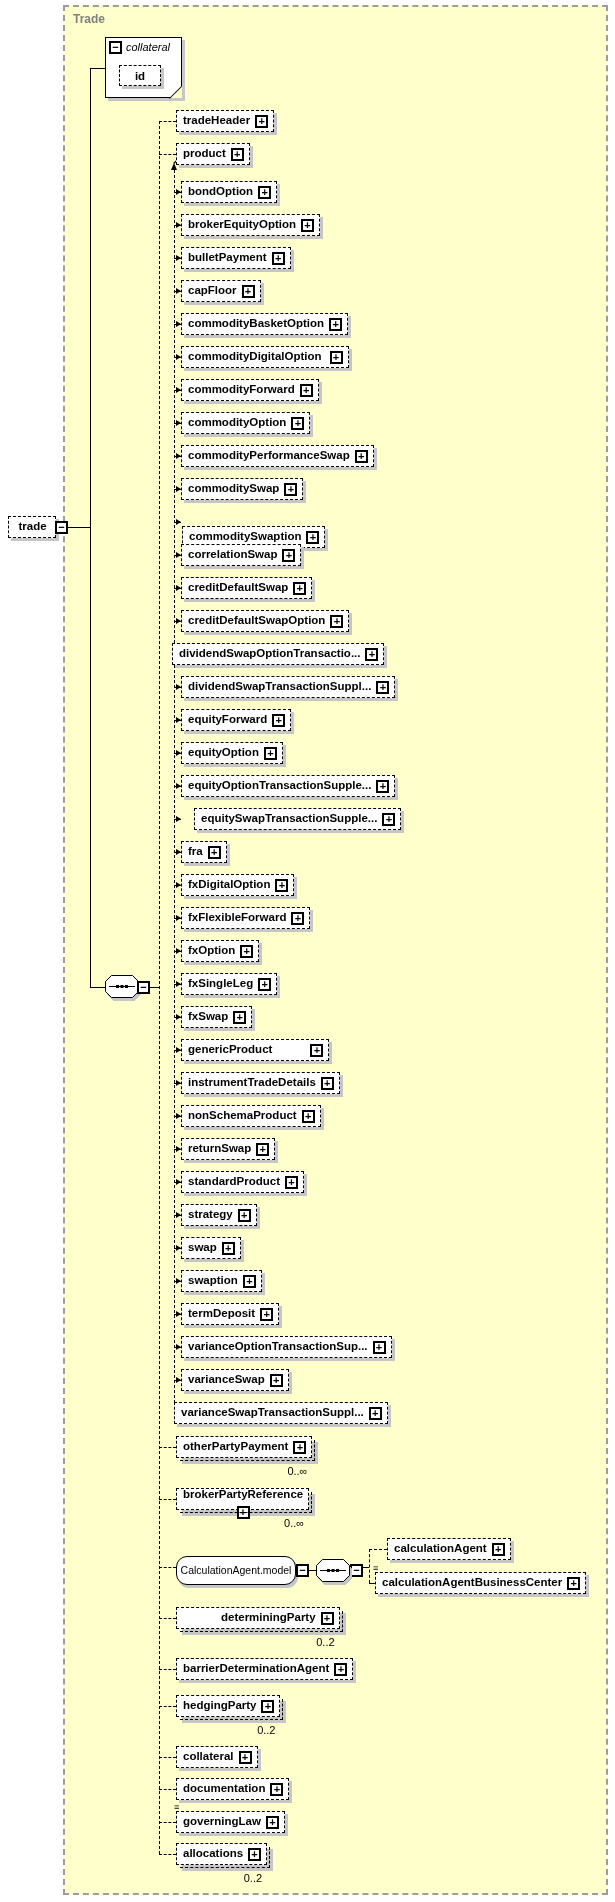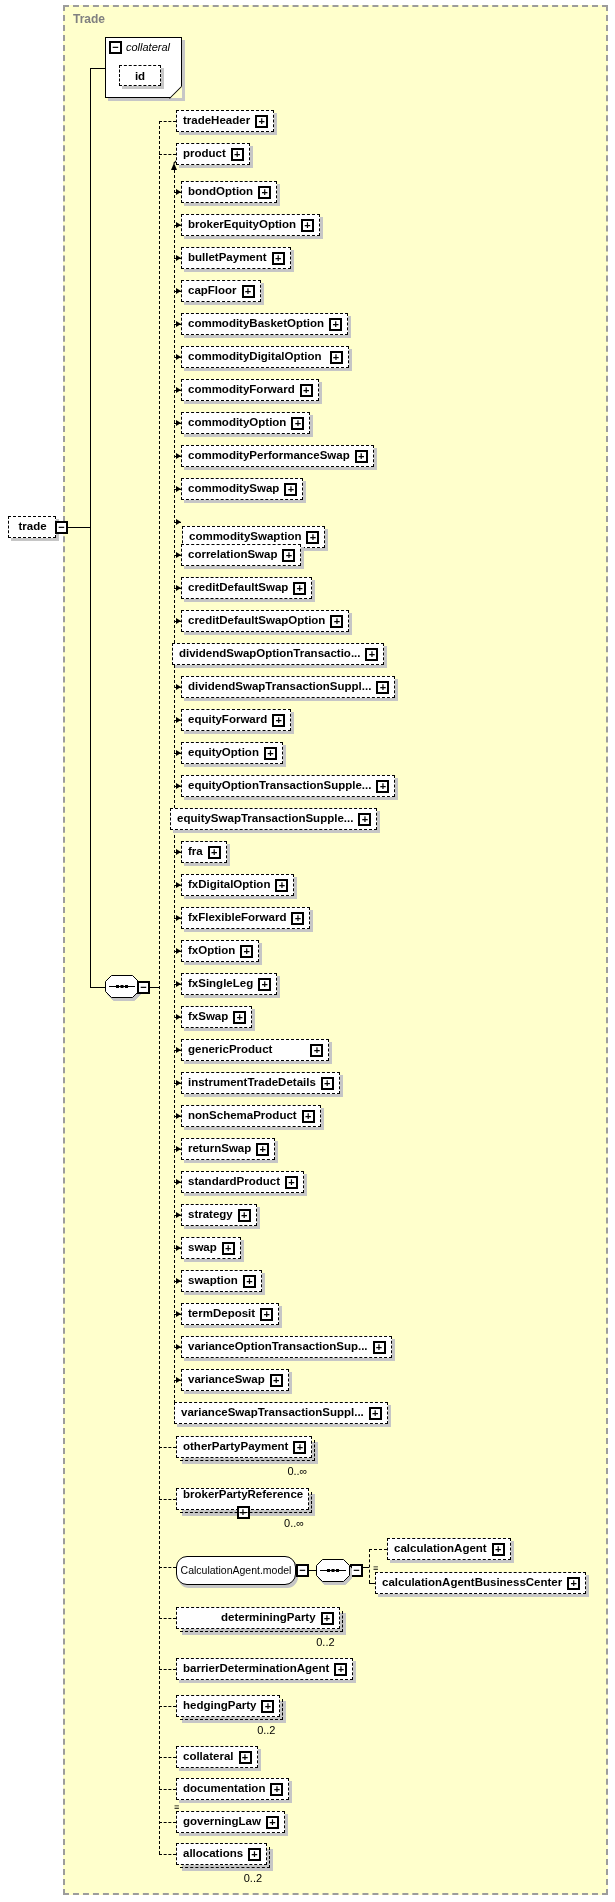--- a/index.html
+++ b/index.html
@@ -232,21 +232,21 @@
         <span class="plus">+</span>
       </div>
       <div class="ln dash h" style="left: 174px; top: 786px; width: 7px;"></div>
       <div class="memarrow" style="left: 176px; top: 782.5px;"></div>
       <div class="ebox" style="left: 181px; top: 775px;">
         <span class="lbl">equityOptionTransactionSupple...</span>
         <span class="plus">+</span>
       </div>
       <div class="ln dash h" style="left: 174px; top: 819px; width: 7px;"></div>
       <div class="memarrow" style="left: 176px; top: 815.5px;"></div>
-      <div class="ebox" style="left: 170px; top: 808px;">
+      <div class="ebox" style="left: 194px; top: 808px;">
         <span class="lbl">equitySwapTransactionSupple...</span>
         <span class="plus">+</span>
       </div>
       <div class="ln dash h" style="left: 174px; top: 852px; width: 7px;"></div>
       <div class="memarrow" style="left: 176px; top: 848.5px;"></div>
       <div class="ebox" style="left: 181px; top: 841px;">
         <span class="lbl">fra</span>
         <span class="plus">+</span>
       </div>
       <div class="ln dash h" style="left: 174px; top: 885px; width: 7px;"></div>

